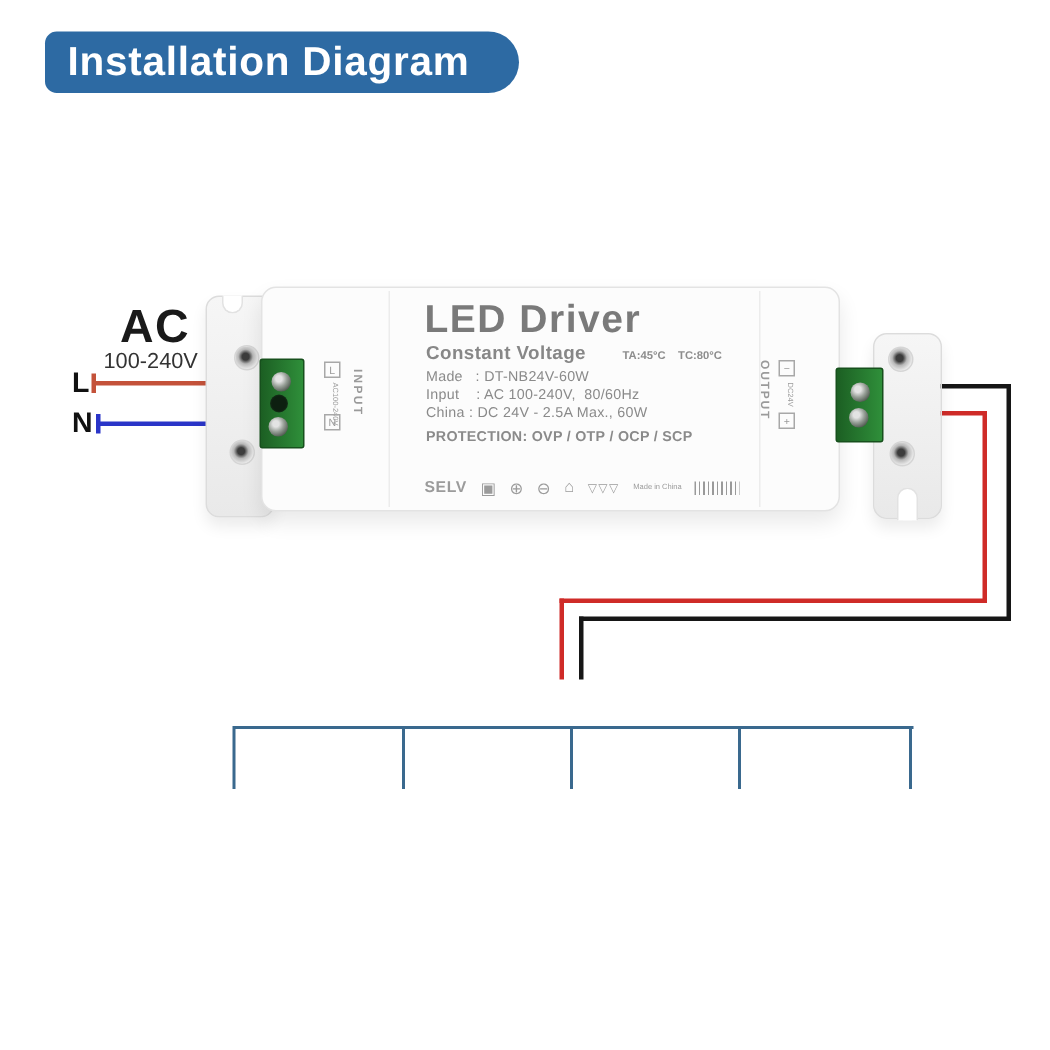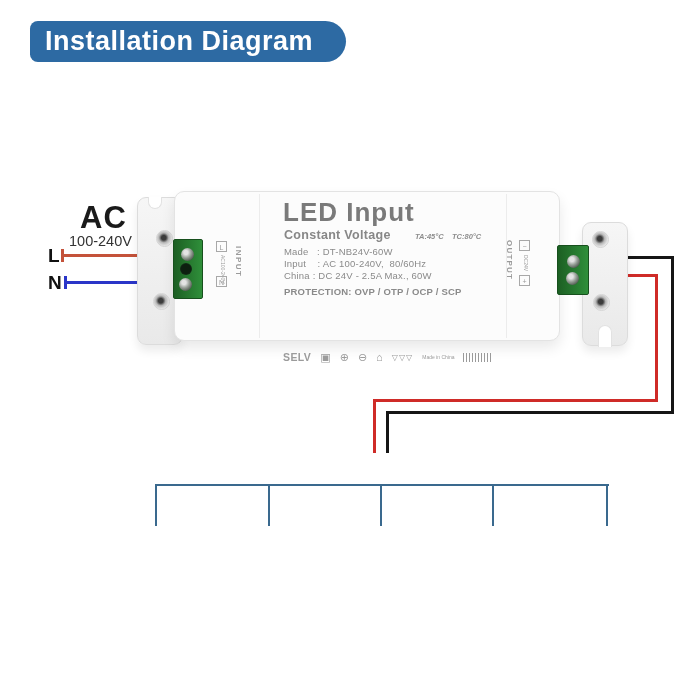--- a/index.html
+++ b/index.html
@@ -38,26 +38,26 @@
   .terminal{position:absolute;background:linear-gradient(90deg,#1c5f23,#2f8f3a);
         border:1px solid #17501d;border-radius:2px;}
   .tscrew{position:absolute;width:13px;height:13px;border-radius:50%;
         background:radial-gradient(circle at 38% 35%, #e3e3e3 0 18%, #98a098 45%, #4d564d 78%);}
   .thole{position:absolute;width:12px;height:12px;border-radius:50%;
         background:radial-gradient(circle,#0d1f10 0 55%,#1c4a22);}
 
   
   .d-title{left:283px;top:197px;font-size:26px;font-weight:bold;color:#7a7a7a;letter-spacing:1px;}
   .d-sub{left:284px;top:228px;font-size:12.5px;font-weight:bold;color:#878787;letter-spacing:.3px;}
-  .d-temps{left:415px;top:232px;font-size:7.5px;font-weight:bold;color:#8d8d8d;white-space:pre;font-style:italic;}
+  .d-temps{left:415px;top:232px;font-size:7.5px;font-weight:bold;color:#8d8d8d;white-space:pre;}
   .d-spec{left:284px;font-size:9.5px;color:#8a8a8a;white-space:pre;letter-spacing:.2px;}
   .d-prot{left:284px;top:286px;font-size:9.5px;font-weight:bold;color:#8a8a8a;letter-spacing:.2px;}
   .certs{left:283px;display:flex;align-items:center;color:#9b9b9b;}
   .c1{top:298px;gap:11px;height:18px;}
-  .c2{top:317px;gap:9px;height:16px;margin-top:32px;}
+  .c2{top:317px;gap:9px;height:16px;}
   .ukca{display:flex;flex-direction:column;font-size:6.5px;font-weight:bold;line-height:1.05;letter-spacing:.5px;}
   .g-ce{font-size:14px;font-weight:bold;letter-spacing:1px;}
   .g-md{font-size:13px;}
   .g-fc{font-size:13px;font-weight:bold;font-style:italic;}
   .g-selv{font-size:10.5px;font-weight:bold;letter-spacing:.4px;}
   .g-sm{font-size:11px;}
   .g-tri{font-size:8px;letter-spacing:1px;}
   .madein{font-size:5px;color:#9b9b9b;}
   .barcode{width:30px;height:9px;background:repeating-linear-gradient(90deg,#9a9a9a 0 1px,transparent 1px 3px);}
 
@@ -153,21 +153,21 @@
     <div class="screwhole" style="left:9px;top:8px;"></div>
     <div class="screwhole" style="left:10px;top:71px;"></div>
     <div class="notch" style="left:15px;top:102px;width:12px;height:21px;border-radius:7px 7px 0 0;border-bottom:none;"></div>
   </div>
 
   <div class="abs body">
     <div class="seam" style="left:84px;"></div>
     <div class="seam" style="left:331px;"></div>
   </div>
 
-  <div class="abs d-title">LED Input</div>
+  <div class="abs d-title">LED Driver</div>
   <div class="abs d-sub">Constant Voltage</div>
   <div class="abs d-temps">TA:45°C    TC:80°C</div>
   <div class="abs d-spec" style="top:246px;">Made   : DT-NB24V-60W</div>
   <div class="abs d-spec" style="top:258px;">Input    : AC 100-240V,  80/60Hz</div>
   <div class="abs d-spec" style="top:270px;">China : DC 24V - 2.5A Max., 60W</div>
   <div class="abs d-prot">PROTECTION: OVP / OTP / OCP / SCP</div>
 
 
   <div class="abs certs c2">
     <span class="g-selv">SELV</span>

